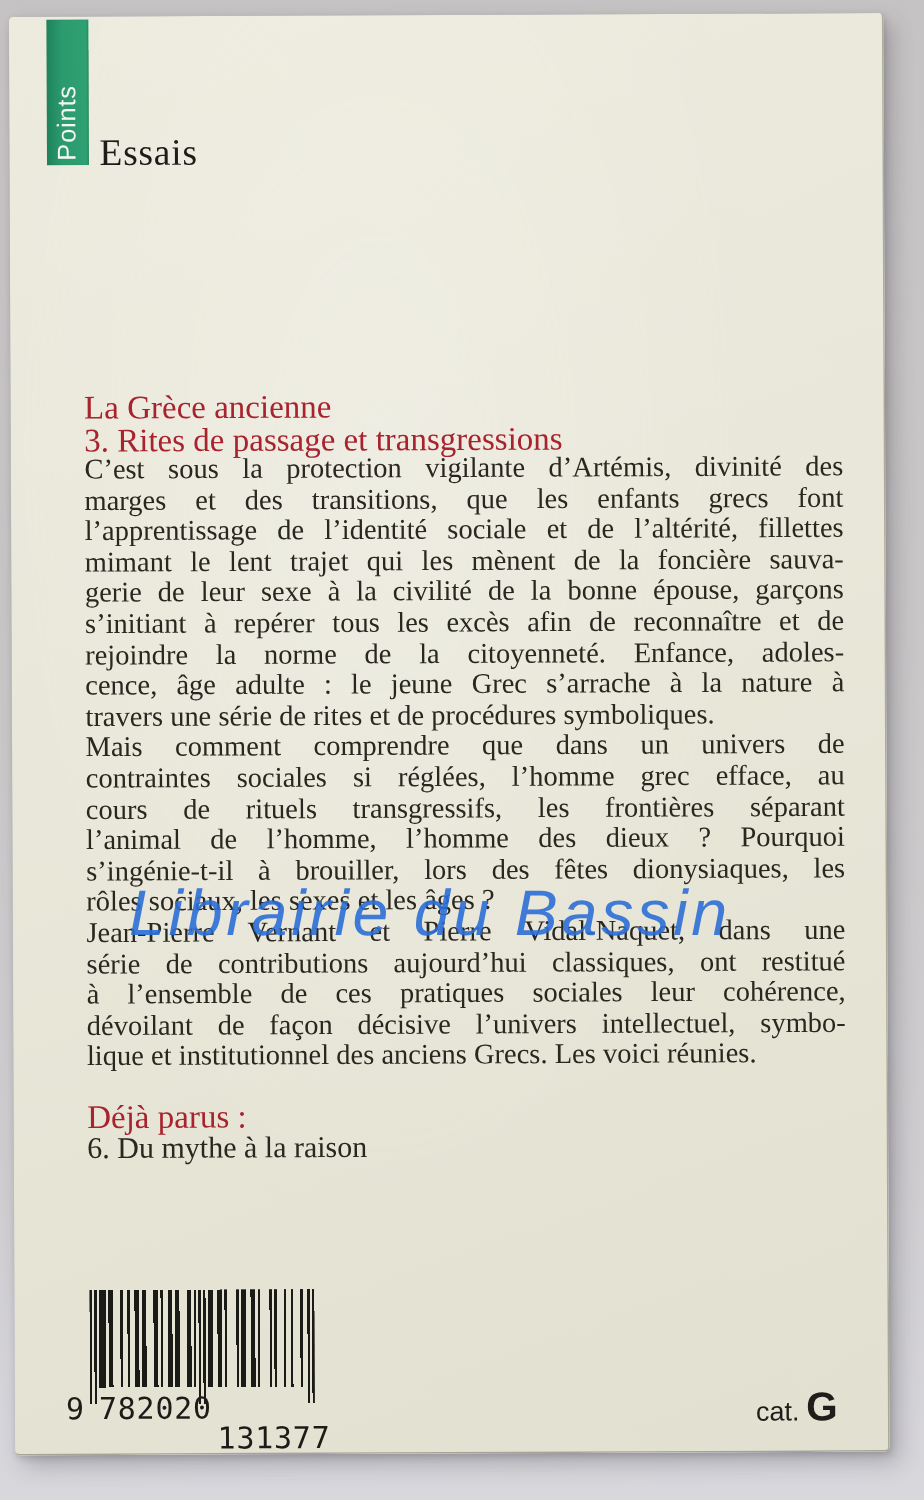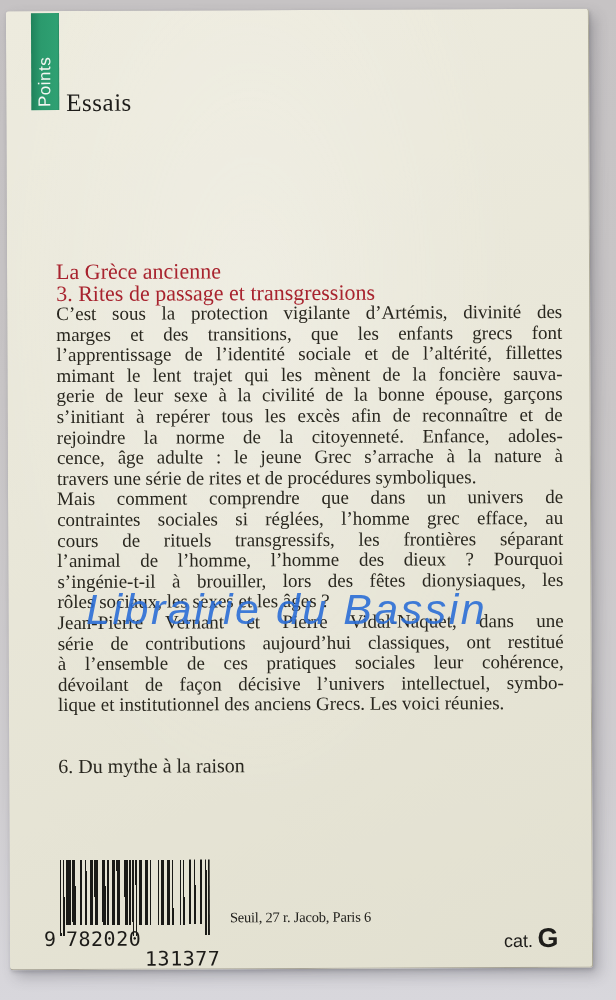--- a/index.html
+++ b/index.html
@@ -87,20 +87,21 @@
         <div class="bline">l’animal de l’homme, l’homme des dieux ? Pourquoi</div>
         <div class="bline">s’ingénie-t-il à brouiller, lors des fêtes dionysiaques, les</div>
         <div class="bline plast">rôles sociaux, les sexes et les âges ?</div>
         <div class="bline">Jean-Pierre Vernant et Pierre Vidal-Naquet, dans une</div>
         <div class="bline">série de contributions aujourd’hui classiques, ont restitué</div>
         <div class="bline">à l’ensemble de ces pratiques sociales leur cohérence,</div>
         <div class="bline">dévoilant de façon décisive l’univers intellectuel, symbo-</div>
         <div class="bline plast">lique et institutionnel des anciens Grecs. Les voici réunies.</div>
       </div>
 
+    <div class="deja-head">Déjà parus :</div>
     <div class="deja-list">
         <div>6. Du mythe à la raison</div>
       </div>
 
     <div class="barcode">
       <svg width="150" height="77" viewBox="0 0 95 77" preserveAspectRatio="none" shape-rendering="crispEdges" id="bars-svg">
           <rect x="0" y="0" width="1" height="76" fill="#1a1a17"></rect>
           <rect x="2" y="0" width="1" height="76" fill="#1a1a17"></rect>
           <rect x="4" y="0" width="3" height="65" fill="#1a1a17"></rect>
           <rect x="8" y="0" width="2" height="65" fill="#1a1a17"></rect>
@@ -130,21 +131,20 @@
           <rect x="89" y="0" width="1" height="65" fill="#1a1a17"></rect>
           <rect x="92" y="0" width="1" height="76" fill="#1a1a17"></rect>
           <rect x="94" y="0" width="1" height="76" fill="#1a1a17"></rect>
         </svg>
       <span class="bdigits bd-prefix">9</span>
       <span class="bdigits bd-g1">782020</span>
       <span class="bdigits bd-g2">131377</span>
     </div>
 
     <div class="publisher">
-      <div>Seuil, 27 r. Jacob, Paris 6</div>
     </div>
 
     <div class="cat">
       <span class="cat-label">cat.</span>
       <span class="cat-letter">G</span>
     </div>
 
   </div>
 
   <div class="watermark">Librairie du Bassin</div>

